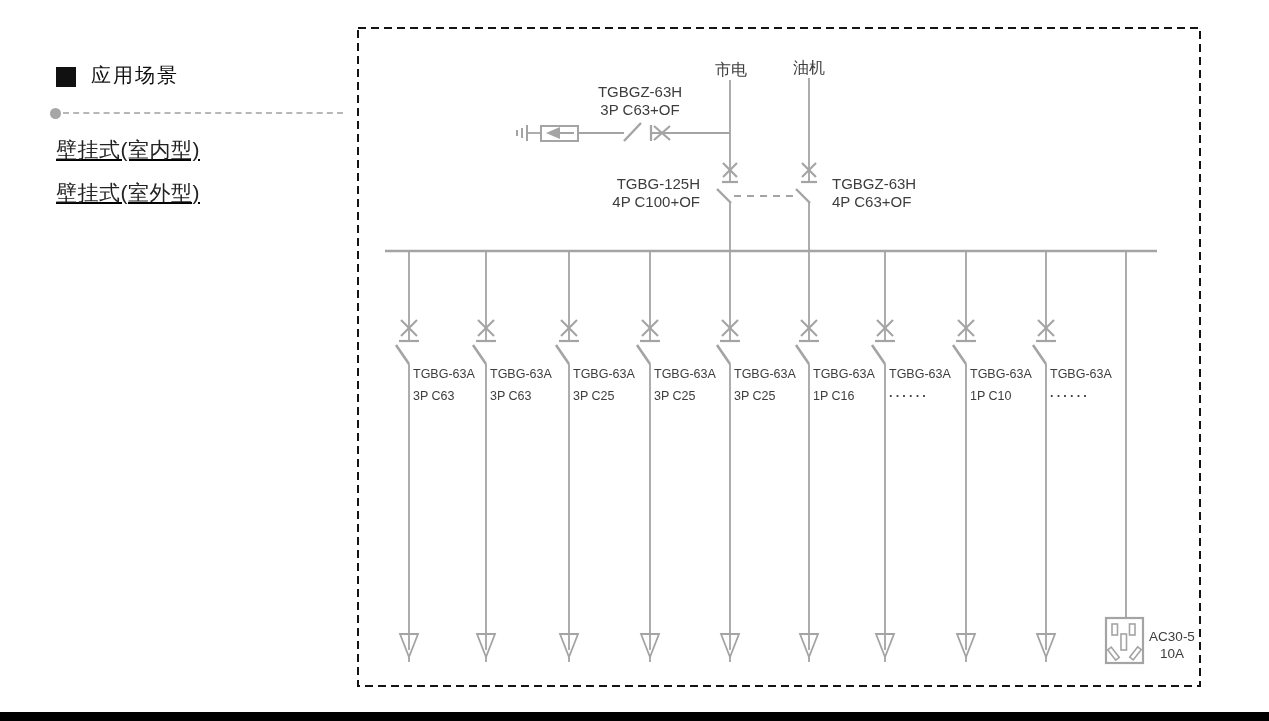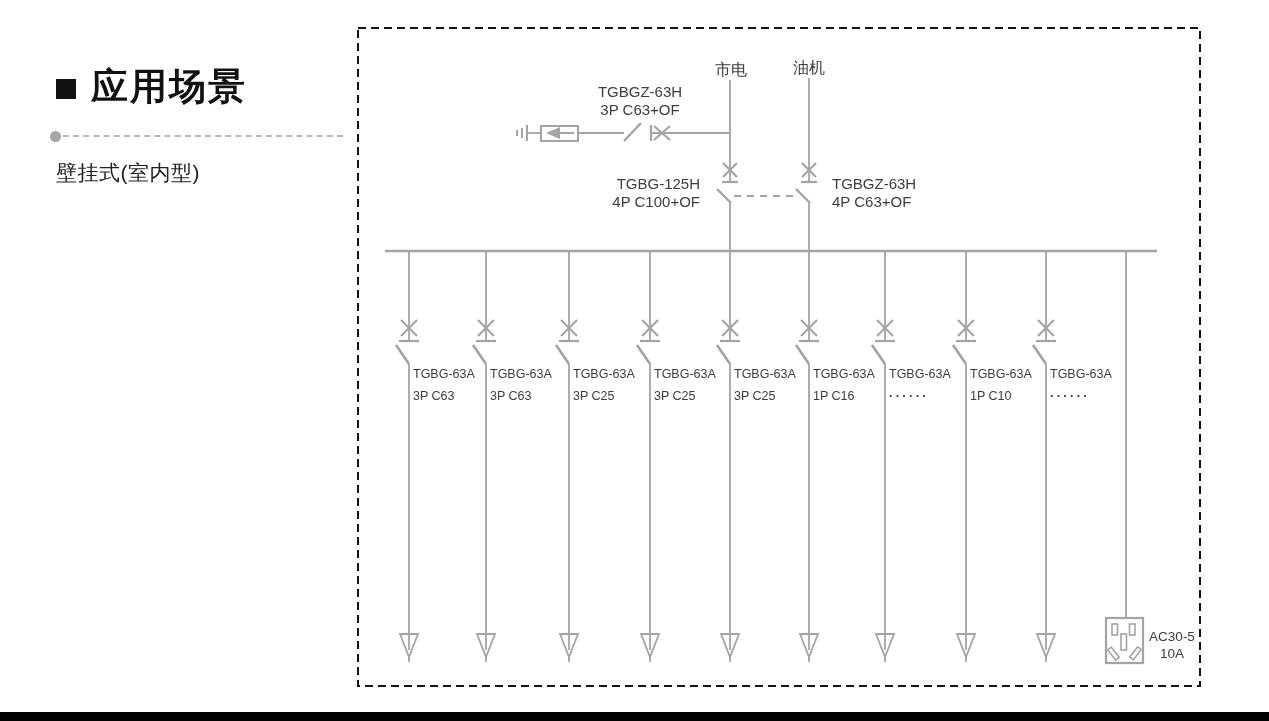--- a/index.html
+++ b/index.html
@@ -5,27 +5,27 @@
   * { margin: 0; padding: 0; box-sizing: border-box; }
   html,body { width: 1269px; height: 721px; background: #ffffff; overflow: hidden; }
   body { font-family: "Liberation Sans", sans-serif; position: relative; }
 
   .page { position: absolute; inset: 0; background: #fff; }
 
   
   .left-panel { position: absolute; left: 56px; top: 62px; width: 250px; }
   .heading { display: flex; align-items: center; gap: 15px; }
   .heading .sq { width: 20px; height: 20px; background: #111; flex: 0 0 auto; margin-top: 3px; }
-  .heading .ttl { font-size: 37px; font-weight: bold; color: #111; letter-spacing: 2px; }
+  .heading .ttl { font-size: 20px; font-weight: normal; color: #111; letter-spacing: 2px; }
   .divider { position: relative; margin-top: 19px; height: 12px; }
   .divider .dot { position: absolute; left: -6px; top: 0; width: 11px; height: 11px;
                   border-radius: 50%; background: #a6a6a6; }
   .divider .dash { position: absolute; left: 7px; right: -37px; top: 4px;
                    border-top: 2px dashed #b7b7b7; }
-  .items { margin-top: 9px; }
+  .items { margin-top: 9px; text-decoration: underline; }
   .items .item { font-size: 21px; color: #222; line-height: 42.5px; letter-spacing: 0.5px; }
 
   
   svg.diagram { position: absolute; left: 0; top: 0; }
   svg text { font-family: "Liberation Sans", sans-serif; fill: #3d3d3d; }
   text.lbl { font-size: 15px; }
   text.cn  { font-size: 16px; }
   text.feed { font-size: 12.5px; }
   text.sock { font-size: 13.5px; }
 
@@ -41,20 +41,21 @@
     <div class="heading">
       <span class="sq"></span>
       <span class="ttl">应用场景</span>
     </div>
     <div class="divider">
       <span class="dot"></span>
       <span class="dash"></span>
     </div>
     <div class="items">
       <div class="item">壁挂式(室内型)</div>
+      <div class="item">壁挂式(室外型)</div>
     </div>
   </div>
 
   <svg class="diagram" width="1269" height="721" viewBox="0 0 1269 721">
 
     <rect x="358" y="28" width="842" height="658" fill="none" stroke="#141414" stroke-width="2" stroke-dasharray="8 5"></rect>
 
     <text class="cn" x="731" y="75" text-anchor="middle">市电</text>
     <text class="cn" x="809" y="73" text-anchor="middle">油机</text>
 

